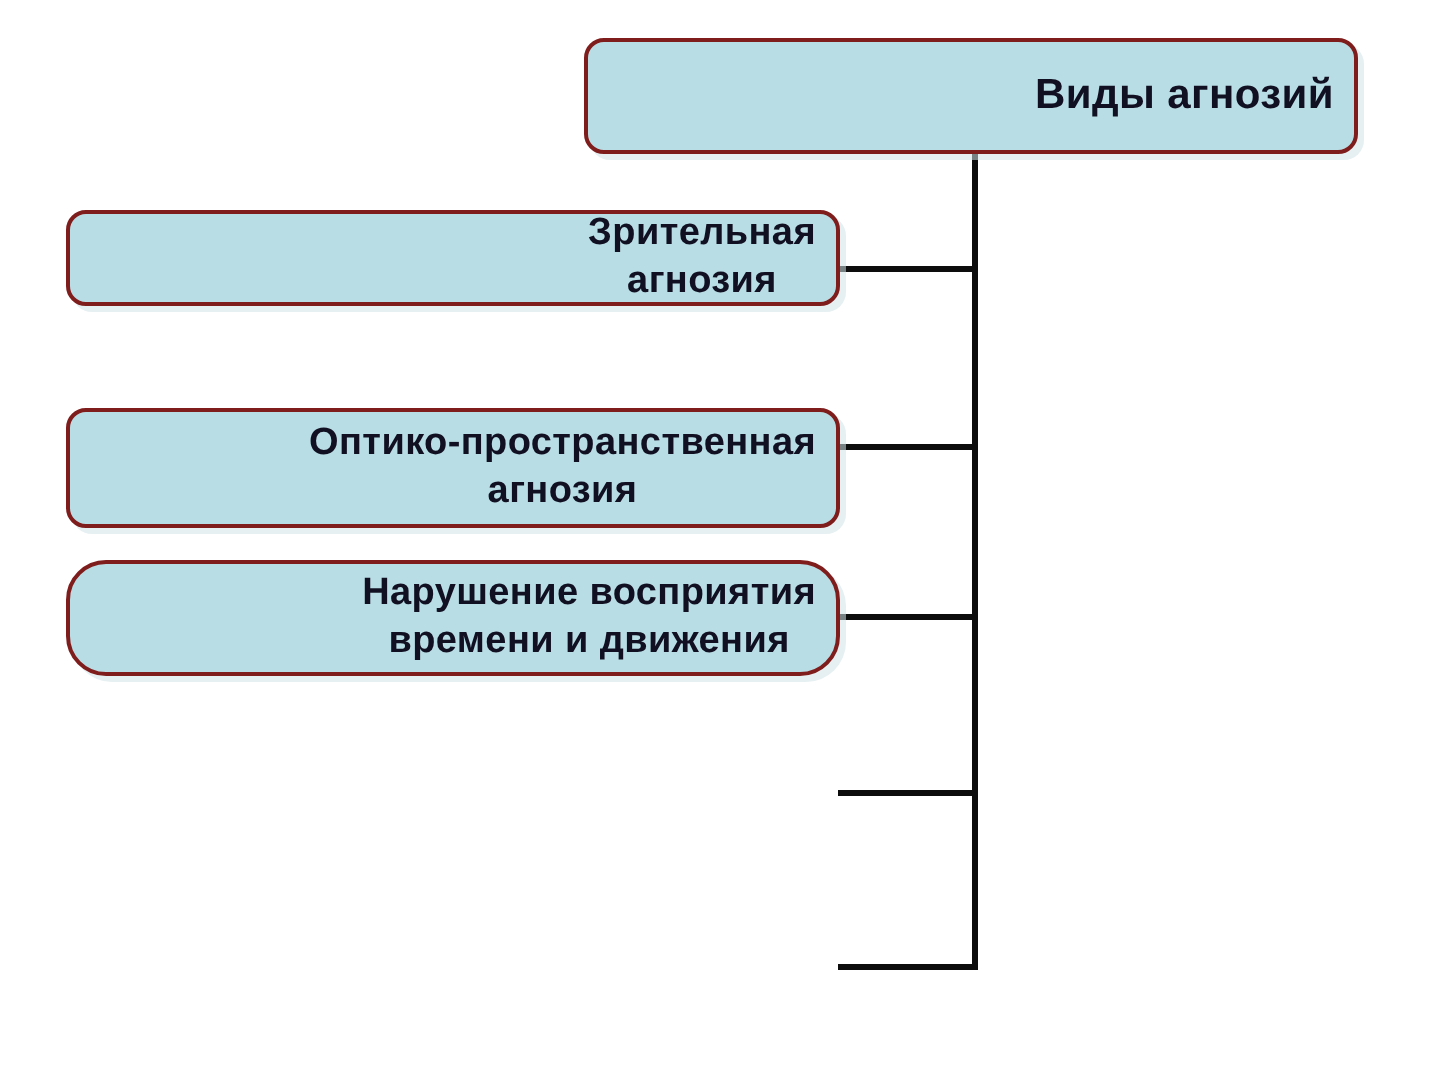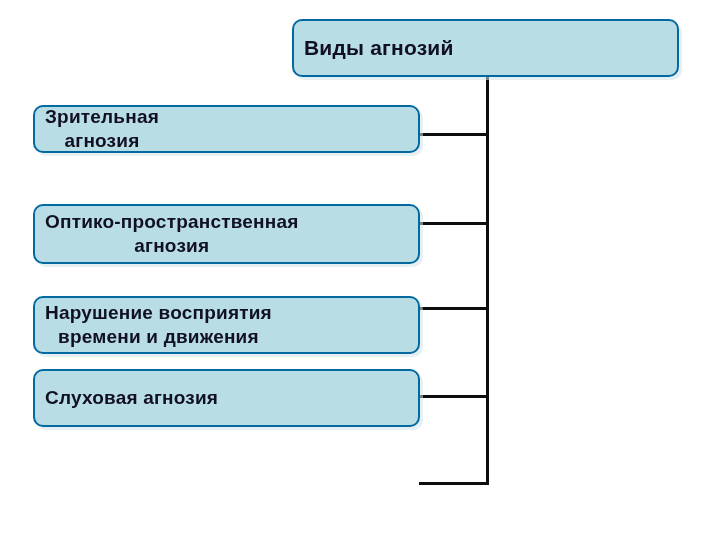--- a/index.html
+++ b/index.html
@@ -14,25 +14,25 @@
     position: relative;
     width: 720px;
     height: 540px;
     background: #ffffff;
     overflow: hidden;
   }
   .node {
     position: absolute;
     box-sizing: border-box;
     background: #b9dde4;
-    border: 2px solid #0369a1;
+    border: 2px solid #7f1d1d;
     border-radius: 10px;
     display: flex;
     align-items: center;
-    justify-content: flex-start;
+    justify-content: flex-end;
     text-align: center;
     color: #101022;
     font-weight: bold;
     line-height: 1.28;
     letter-spacing: 0.2px;
     box-shadow: 3px 3px 0 rgba(210, 226, 230, 0.55);
     z-index: 3;
   }
   .node .label {
     display: block;
@@ -45,21 +45,21 @@
     width: 387px;
     height: 58px;
     font-size: 21px;
   }
   .branch-node {
     left: 33px;
     width: 387px;
   }
   #node-b0 { top: 105px;  height: 48px; font-size: 19px; }
   #node-b1 { top: 204px;  height: 60px; font-size: 19px; }
-  #node-b2 { top: 296px;  height: 58px; font-size: 19px; }
+  #node-b2 { top: 280px;  height: 58px; font-size: 19px; border-radius: 20px; }
   #node-b3 { top: 369px;  height: 58px; font-size: 19px; }
   #node-b4 { top: 455px;  height: 58px; font-size: 19px; }
 
   
   .conn {
     position: absolute;
     background: #0d0d0d;
     z-index: 1;
   }
   .conn-v {
@@ -108,18 +108,15 @@
   <div class="node branch-node" id="node-b1">
     <span class="label">Оптико-пространственная
 агнозия</span>
   </div>
 
   <div class="node branch-node" id="node-b2">
     <span class="label">Нарушение восприятия
 времени и движения</span>
   </div>
 
-  <div class="node branch-node" id="node-b3">
-    <span class="label">Слуховая агнозия</span>
-  </div>
 
 
 </div>
 
 </body></html>

